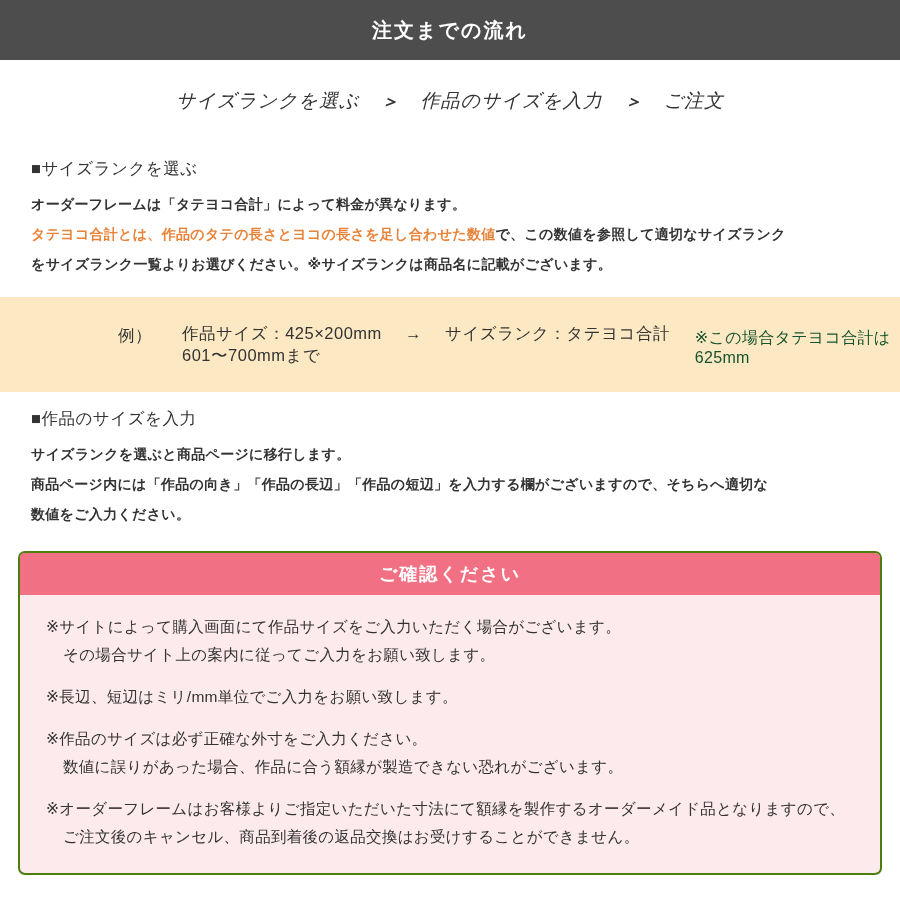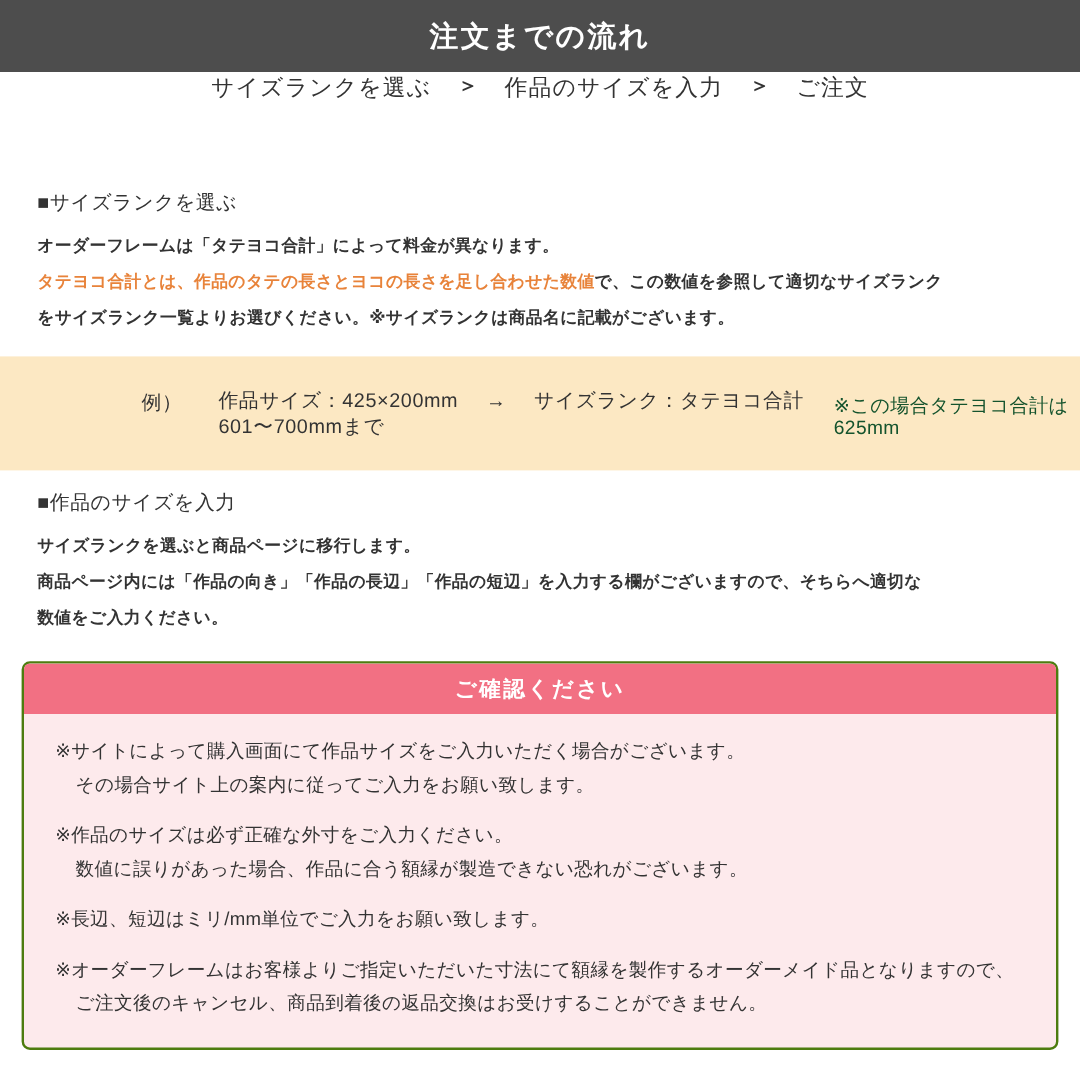--- a/index.html
+++ b/index.html
@@ -23,31 +23,33 @@
   
   .header {
     background: #4d4d4d;
     height: 60px;
     display: flex;
     align-items: center;
     justify-content: center;
   }
   .header-title {
     color: #ffffff;
-    font-size: 24px;
+    font-size: 20px;
     font-weight: bold;
     letter-spacing: 2px;
   }
 
   
   .steps {
     height: 82px;
     display: flex;
+    align-items: center;
     justify-content: center;
     gap: 0px;
+    font-style: italic;
   }
   .step-label {
     font-size: 19px;
     color: #333333;
     letter-spacing: 1px;
   }
   .step-arrow {
     font-size: 17px;
     color: #333333;
     padding: 0 22px;
@@ -197,26 +199,26 @@
   </div>
 
   <div class="confirm-wrap">
     <div class="confirm-head">ご確認ください</div>
     <div class="confirm-body">
       <div class="confirm-item">
         <span>※サイトによって購入画面にて作品サイズをご入力いただく場合がございます。</span>
         <span class="confirm-sub">その場合サイト上の案内に従ってご入力をお願い致します。</span>
       </div>
       <div class="confirm-item">
+        <span>※長辺、短辺はミリ/mm単位でご入力をお願い致します。</span>
+      </div>
+      <div class="confirm-item">
         <span>※作品のサイズは必ず正確な外寸をご入力ください。</span>
         <span class="confirm-sub">数値に誤りがあった場合、作品に合う額縁が製造できない恐れがございます。</span>
       </div>
       <div class="confirm-item">
-        <span>※長辺、短辺はミリ/mm単位でご入力をお願い致します。</span>
-      </div>
-      <div class="confirm-item">
         <span>※オーダーフレームはお客様よりご指定いただいた寸法にて額縁を製作するオーダーメイド品となりますので、</span>
         <span class="confirm-sub">ご注文後のキャンセル、商品到着後の返品交換はお受けすることができません。</span>
       </div>
     </div>
   </div>
 
 </div>
 
 </body></html>

